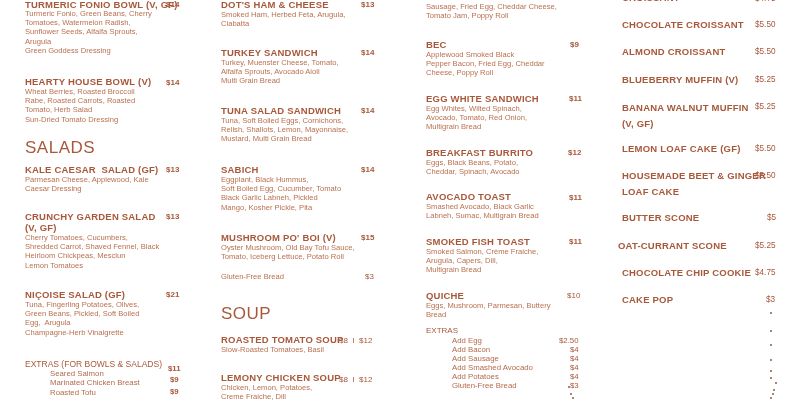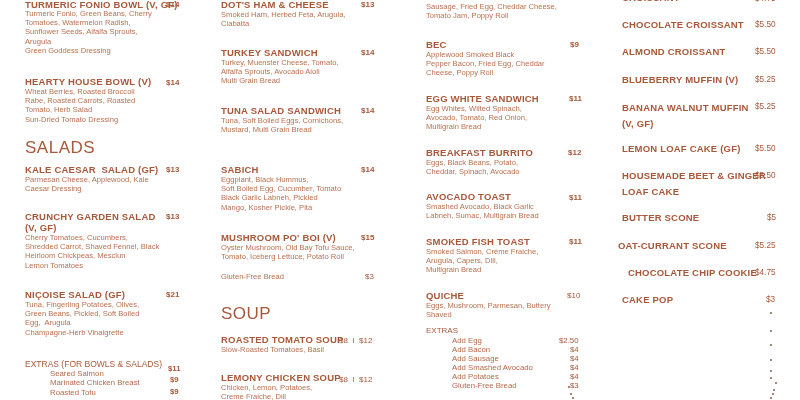--- a/index.html
+++ b/index.html
@@ -120,20 +120,21 @@
       <div>Alfalfa Sprouts, Avocado Aioli</div>
       <div>Multi Grain Bread</div>
     </div>
   </div>
   <div class="price" style="left:161px;top:48px;">$14</div>
 
   <div class="item" style="left:21px;top:105px;width:170px;">
     <div class="name">TUNA SALAD SANDWICH</div>
     <div class="desc">
       <div>Tuna, Soft Boiled Eggs, Cornichons,</div>
+      <div>Relish, Shallots, Lemon, Mayonnaise,</div>
       <div>Mustard, Multi Grain Bread</div>
     </div>
   </div>
   <div class="price" style="left:161px;top:106px;">$14</div>
 
   <div class="item" style="left:21px;top:164px;width:175px;">
     <div class="name">SABICH</div>
     <div class="desc">
       <div>Eggplant, Black Hummus,</div>
       <div>Soft Boiled Egg, Cucumber, Tomato</div>
@@ -233,21 +234,21 @@
       <div>Arugula, Capers, Dill,</div>
       <div>Multigrain Bread</div>
     </div>
   </div>
   <div class="price" style="left:169px;top:237px;">$11</div>
 
   <div class="item" style="left:26px;top:290px;width:175px;">
     <div class="name">QUICHE</div>
     <div class="desc">
       <div>Eggs, Mushroom, Parmesan, Buttery</div>
-      <div>Shaved</div>
+      <div>Bread</div>
     </div>
   </div>
   <div class="price" style="left:167px;top:291px;font-weight:normal;">$10</div>
 
   <div class="extras-head" style="position:absolute;left:26px;top:326px;font-size:8px;">EXTRAS</div>
   <div class="extra-row" style="left:52px;top:336px;">Add Egg</div>
   <div class="extra-price" style="left:159px;top:336px;font-weight:normal;">$2.50</div>
   <div class="extra-row" style="left:52px;top:345px;">Add Bacon</div>
   <div class="extra-price" style="left:170px;top:345px;font-weight:normal;">$4</div>
   <div class="extra-row" style="left:52px;top:354px;">Add Sausage</div>
@@ -301,21 +302,21 @@
   <div class="item" style="left:22px;top:210px;">
       <div class="name">BUTTER SCONE</div>
     </div>
   <div class="pastry-price" style="left:167px;top:213px;">$5</div>
 
   <div class="item" style="left:18px;top:238px;">
       <div class="name">OAT-CURRANT SCONE</div>
     </div>
   <div class="pastry-price" style="left:155px;top:241px;">$5.25</div>
 
-  <div class="item" style="left:28px;top:265px;">
+  <div class="item" style="left:22px;top:265px;">
       <div class="name">CHOCOLATE CHIP COOKIE</div>
     </div>
   <div class="pastry-price" style="left:155px;top:268px;">$4.75</div>
 
   <div class="item" style="left:22px;top:292px;">
       <div class="name">CAKE POP</div>
     </div>
   <div class="pastry-price" style="left:166px;top:295px;">$3</div>
 
   <div class="dot" style="left:170px;top:312px;"></div>

